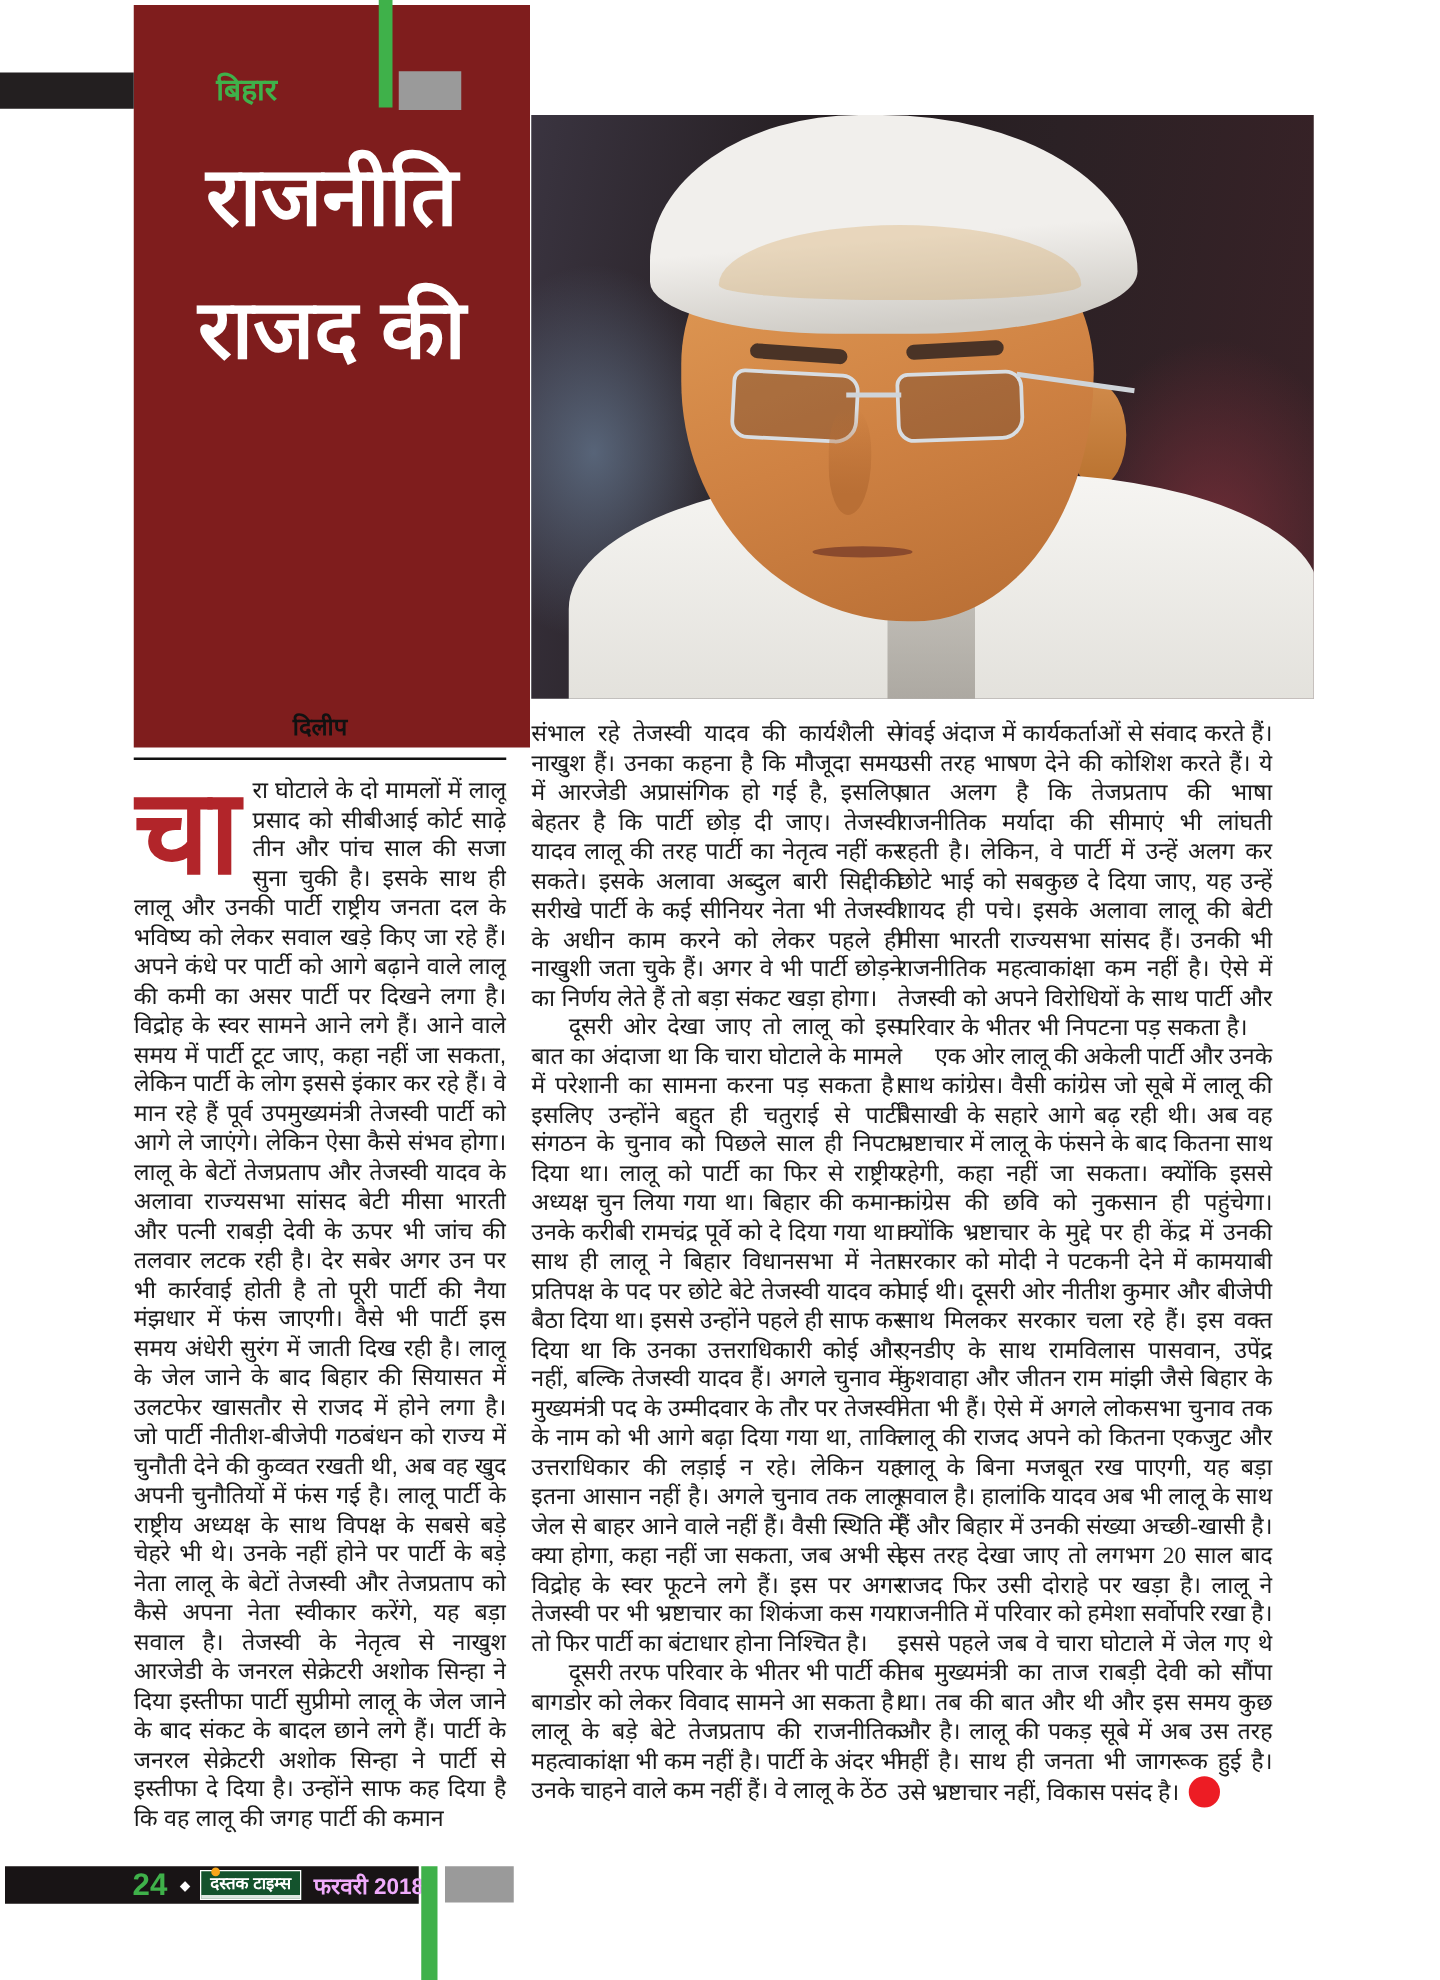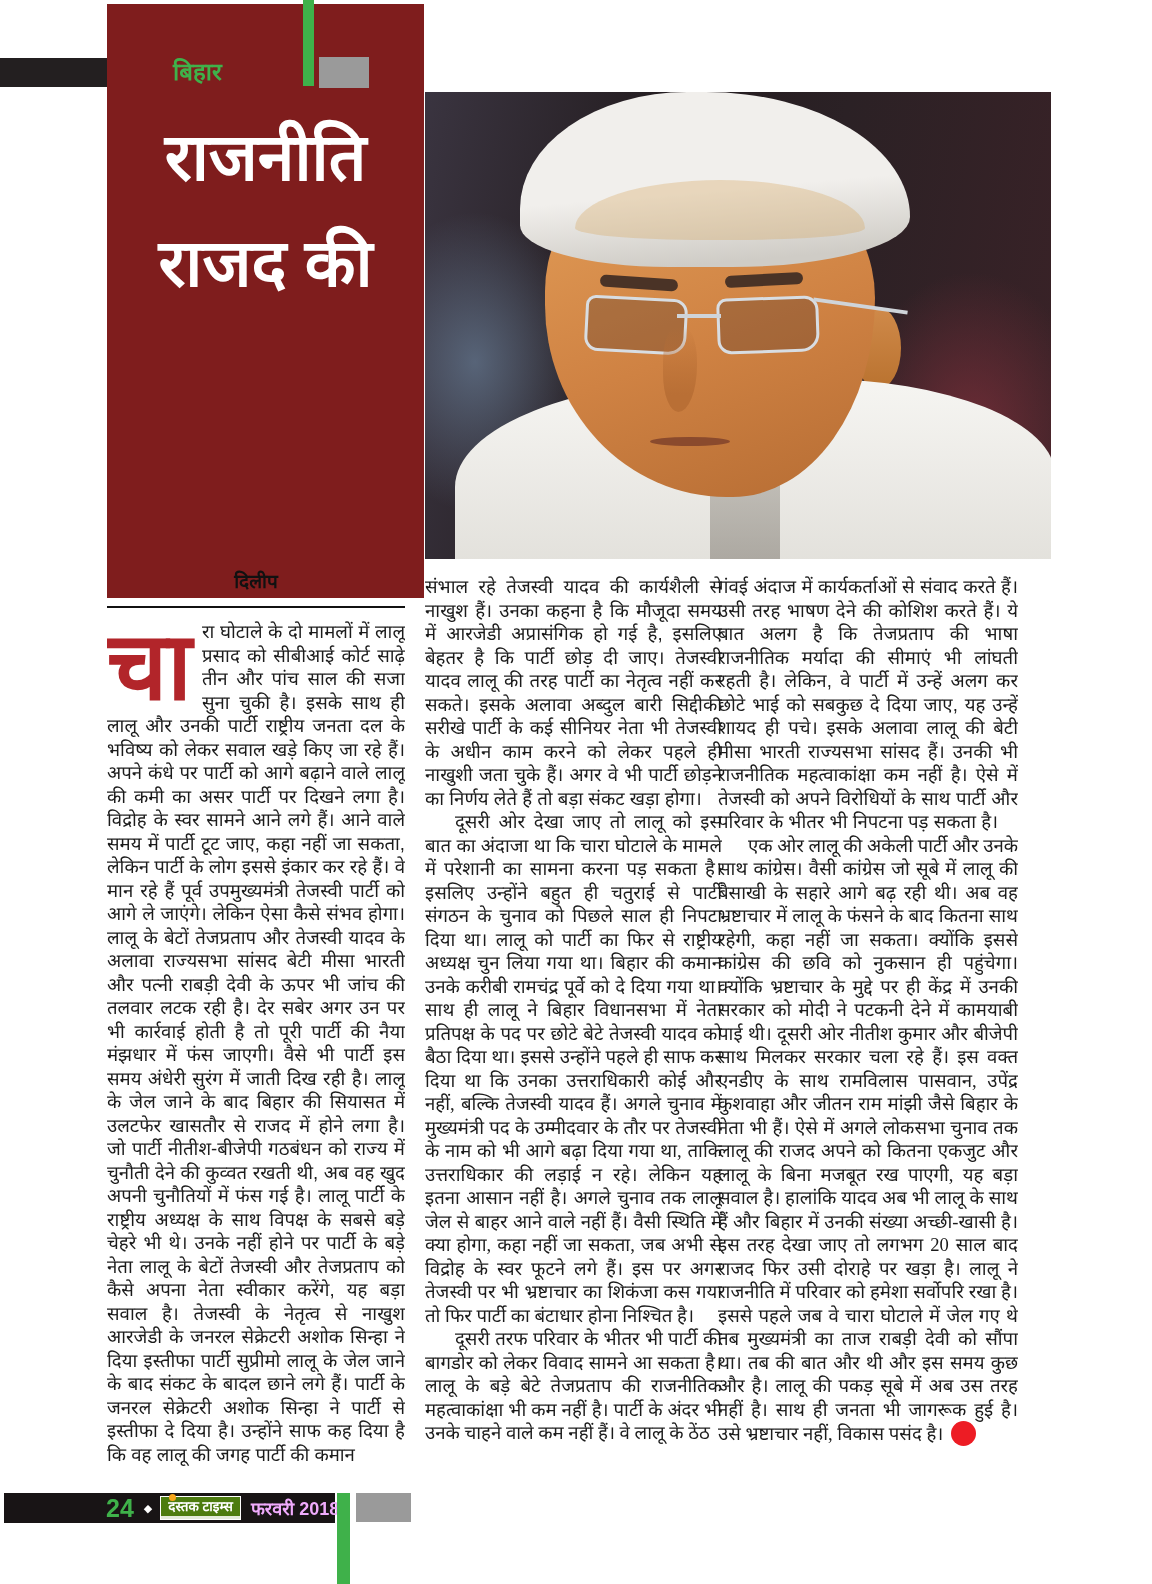--- a/index.html
+++ b/index.html
@@ -62,21 +62,21 @@
   .col-3{left:718px;top:575px;width:300px;height:897px;}
   .dropcap{float:left;color:#b2252a;font-size:95px;line-height:80px;font-weight:bold;
     padding:6px 10px 0 0;}
   .end-dot{display:inline-block;width:25px;height:25px;border-radius:50%;background:#ed1c24;
     vertical-align:-6px;margin-left:8px;}
   
   .footer-bar{position:absolute;left:4px;top:1493px;width:331px;height:30px;background:#181415;
     display:flex;align-items:center;}
   .footer-page{color:#3fb14a;font-size:25px;font-weight:bold;margin-left:102px;line-height:1;}
   .footer-sep{color:#ffffff;font-size:11px;margin:0 8px 0 10px;}
-  .footer-logo{background:#4d7c0f;border:1px solid #ffffff;color:#ffffff;font-weight:bold;
+  .footer-logo{background:#14532d;border:1px solid #ffffff;color:#ffffff;font-weight:bold;
     font-size:13.5px;padding:2px 7px 3px 7px;white-space:nowrap;position:relative;line-height:1.2;
     box-shadow:inset 0 -3px 0 rgba(255,255,255,.85);}
   .logo-dot{position:absolute;left:8px;top:-3px;width:7px;height:7px;border-radius:50%;background:#f9a61a;}
   .footer-date{color:#f0abfc;font-size:18px;font-weight:bold;margin-left:10px;white-space:nowrap;}
   .footer-green{position:absolute;left:337px;top:1493px;width:13px;height:91px;background:#3fb14a;}
   .footer-gray{position:absolute;left:356px;top:1493px;width:55px;height:29px;background:#9a9a9a;}
 </style>
 </head>
 <body>
 

